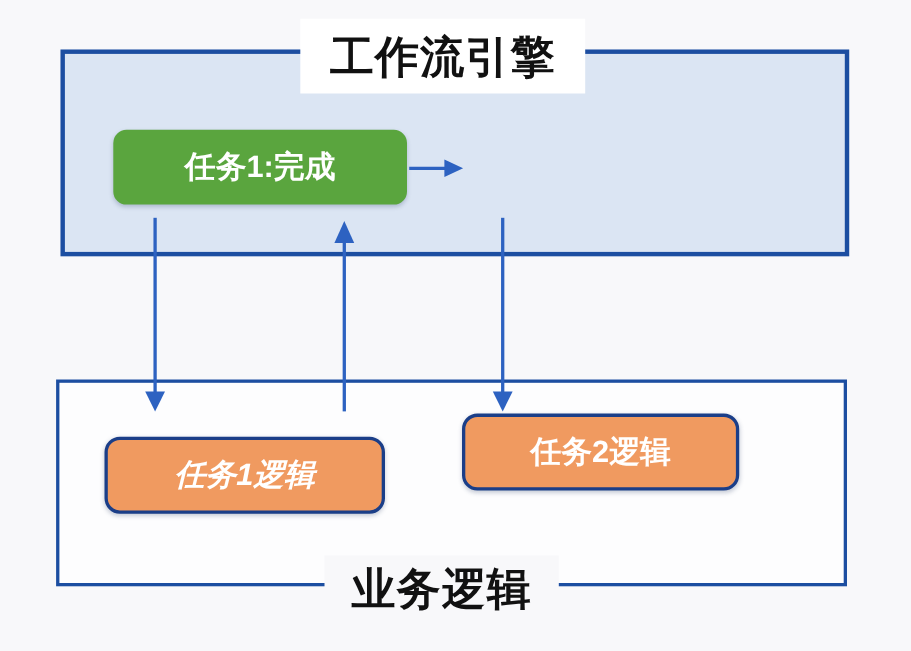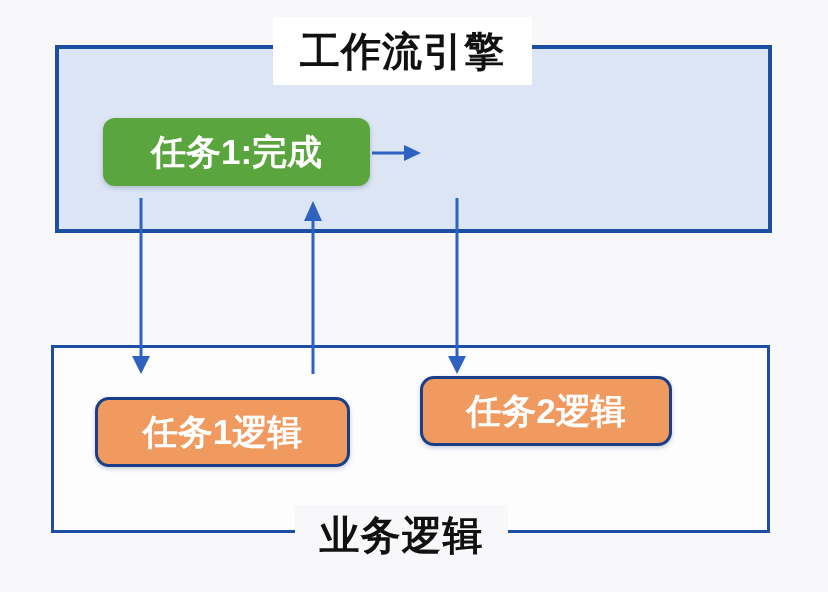--- a/index.html
+++ b/index.html
@@ -54,42 +54,42 @@
     background: var(--page-bg, #f8f8fa);
   }
   
   .node {
     position: absolute;
     display: flex;
     align-items: center;
     justify-content: center;
     color: var(--box-text, #ffffff);
     font-weight: bold;
-    font-size: 35px;
+    font-size: 28px;
     white-space: nowrap;
     border-radius: 12px;
     z-index: 2;
     box-shadow: 0 2px 4px rgba(40, 60, 100, 0.25);
   }
   .task-done {
     left: 103px; top: 118px;
     width: 267px; height: 68px;
     background: var(--task-done-fill, #5aa53e);
   }
   .task-running {
     left: 423px; top: 121px;
     width: 293px; height: 65px;
     background: var(--task-running-fill, #3766bd);
   }
   .logic-node {
     background: var(--logic-fill, #f09a60);
     border: 3px solid var(--logic-border, #1b3e88);
     border-radius: 14px;
   }
-  .logic-1 { left: 95px;  top: 397px; width: 249px; height: 64px; }
+  .logic-1 { left: 95px;  top: 397px; width: 249px; height: 64px; font-style: italic; }
   .logic-2 { left: 420px; top: 376px; width: 246px; height: 64px; }
   
   .arrow-layer {
     position: absolute;
     left: 0; top: 0;
     width: 828px; height: 592px;
     z-index: 4;
     pointer-events: none;
   }
   .arrow-line { stroke: var(--arrow, #2d62c1); stroke-width: 3; fill: none; }

